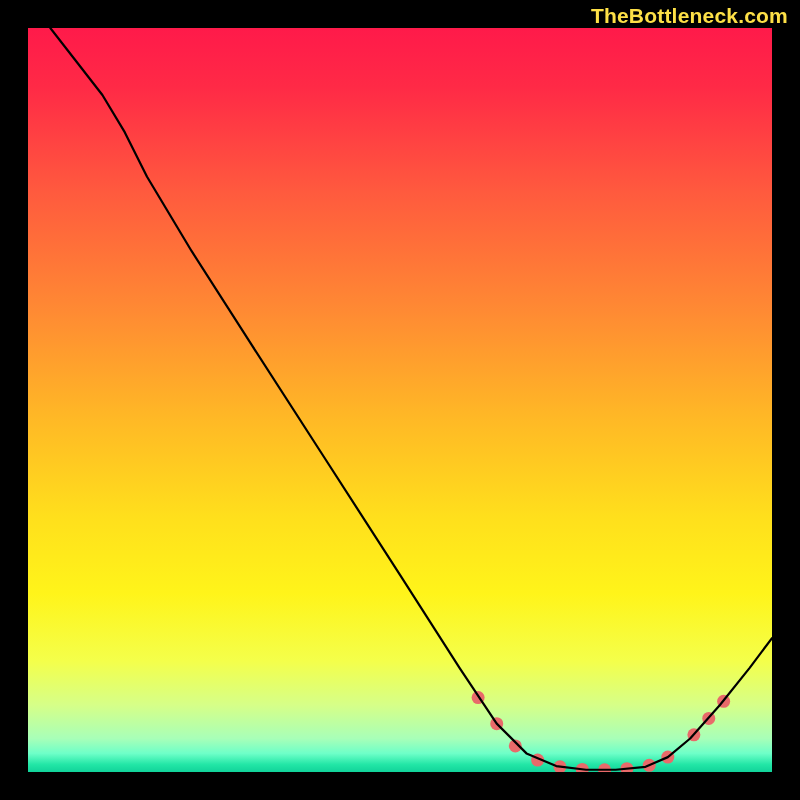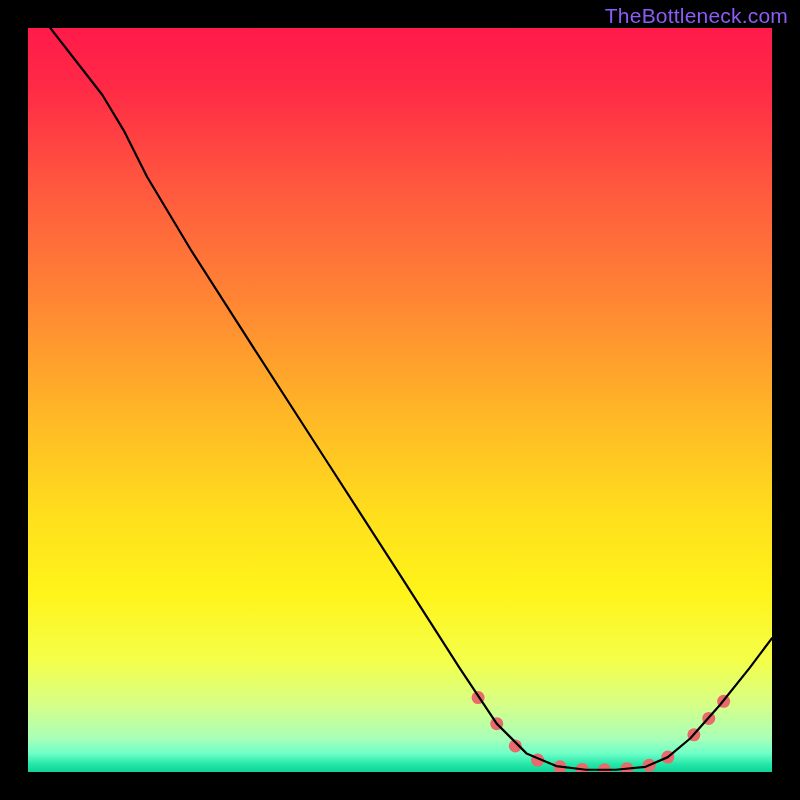--- a/index.html
+++ b/index.html
@@ -8,23 +8,23 @@
     height: 800px;
     background: #000;
     font-family: Arial, Helvetica, sans-serif;
     position: relative;
     overflow: hidden;
   }
   .attribution {
     position: absolute;
     top: 4px;
     right: 12px;
-    color: #8b5cf6;
+    color: #fde047;
     font-size: 21px;
-    font-weight: 400;
+    font-weight: 700;
     letter-spacing: 0.2px;
     z-index: 10;
   }
   .plot-area {
     position: absolute;
     left: 28px;
     top: 28px;
     width: 744px;
     height: 744px;
   }

